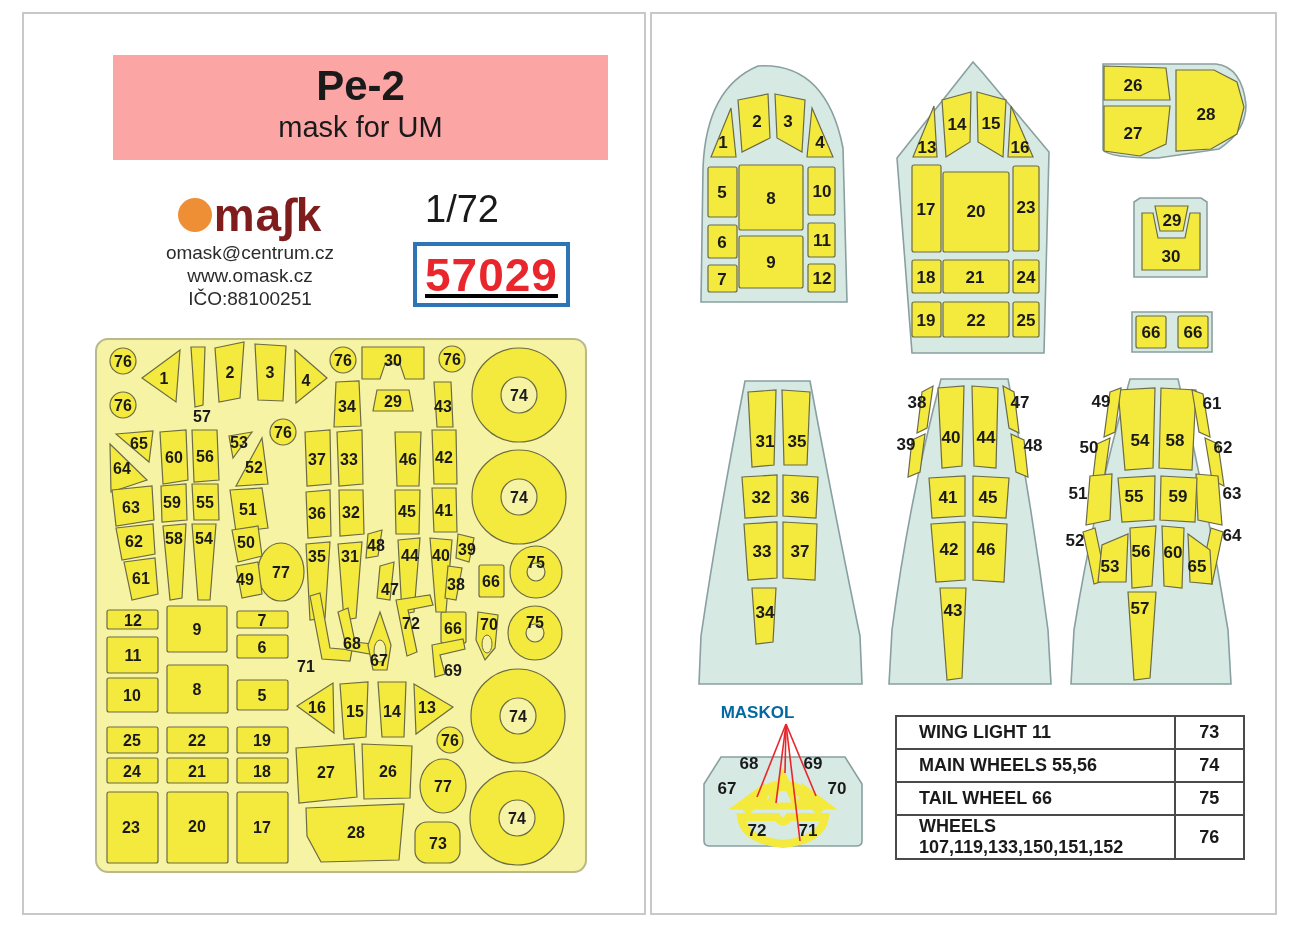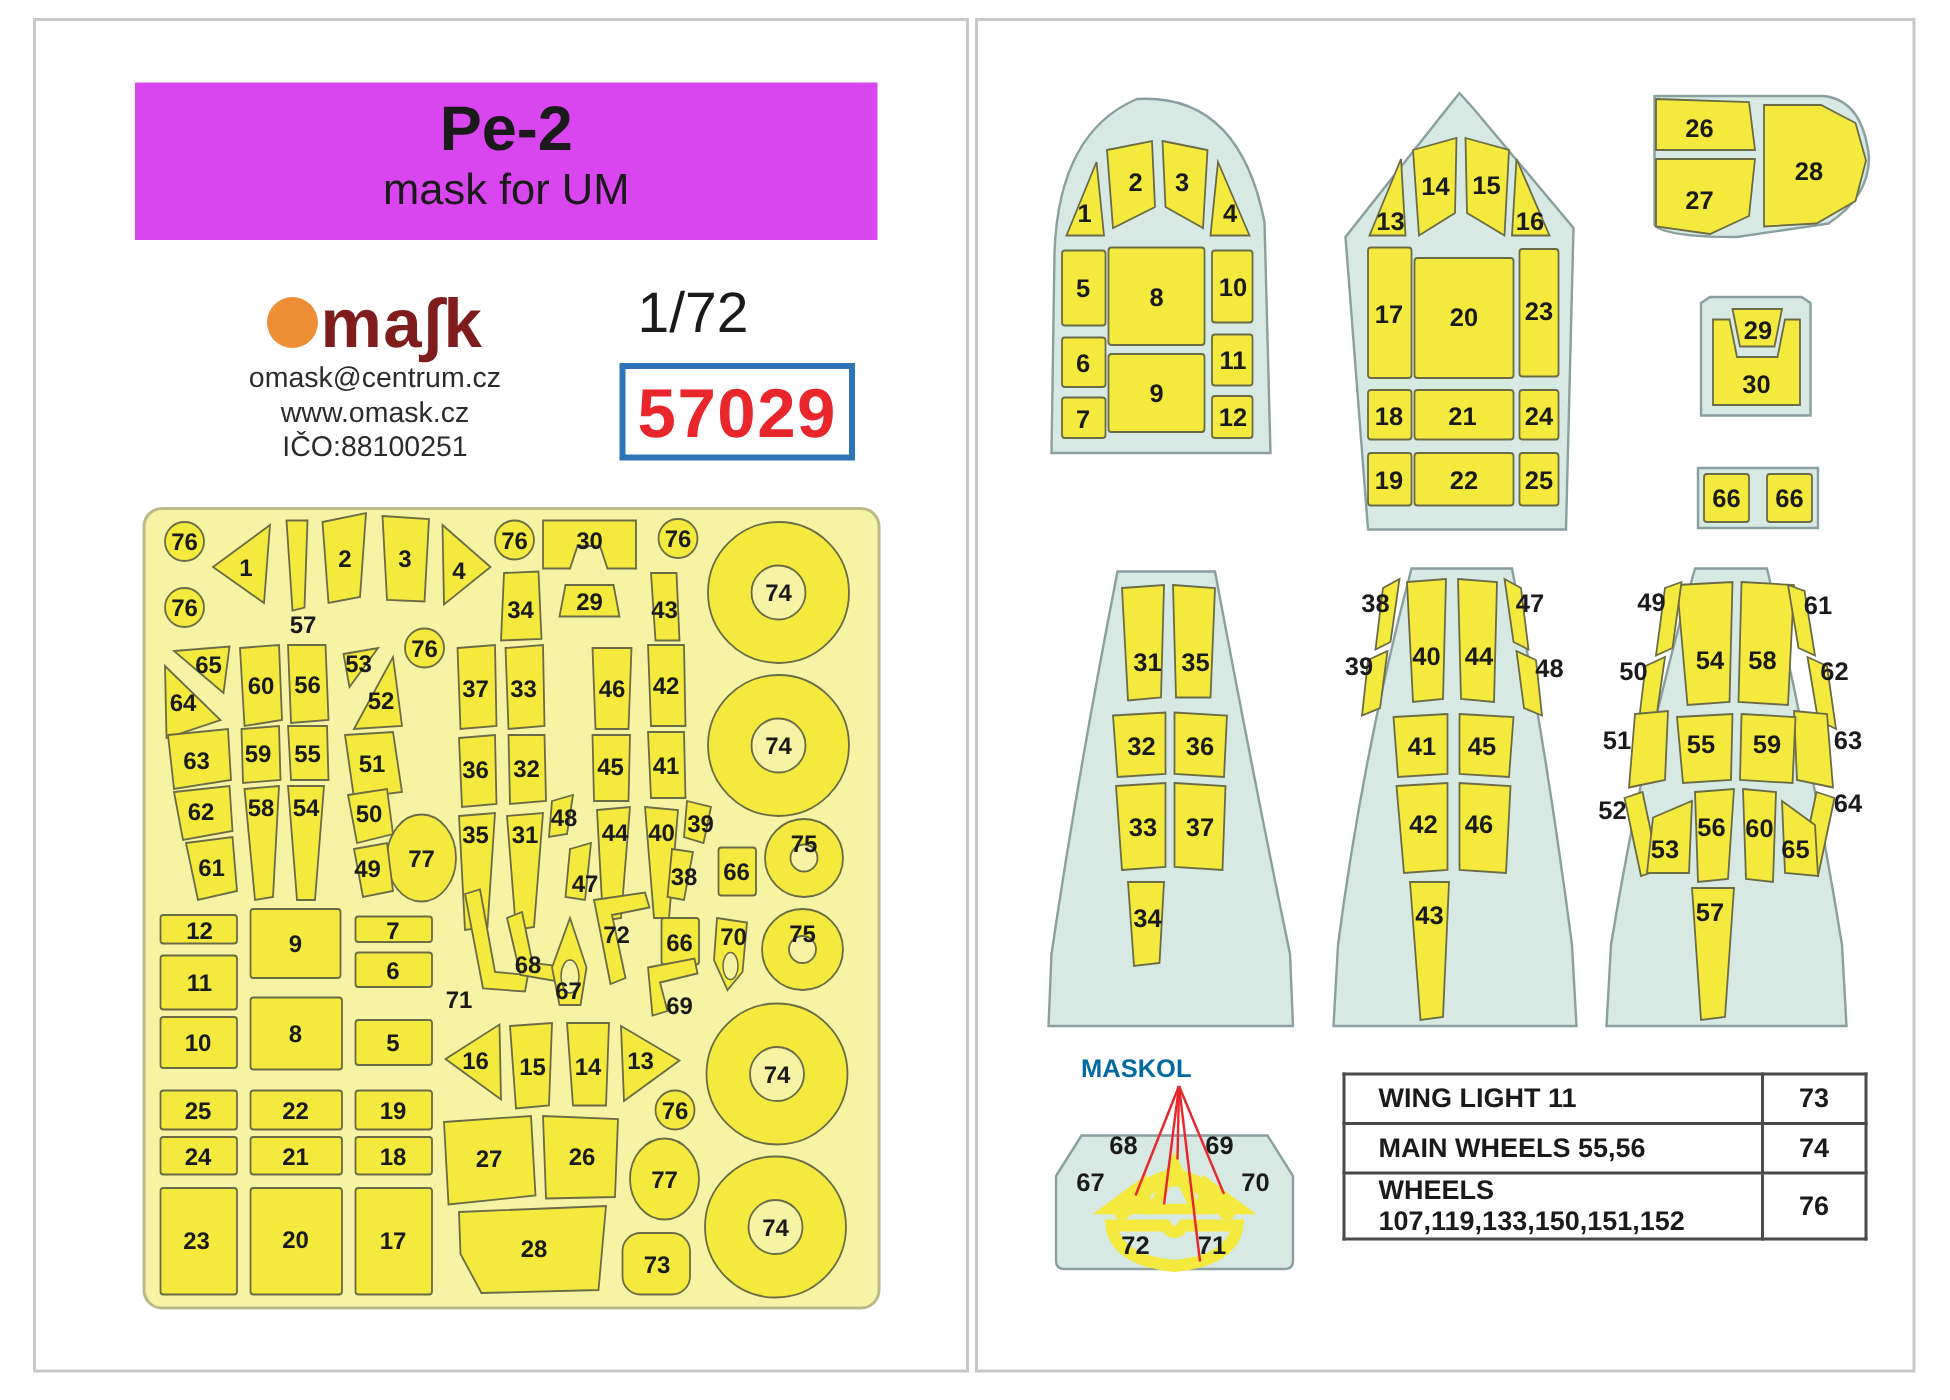--- a/index.html
+++ b/index.html
@@ -8,36 +8,36 @@
   #left-page{left:22px;top:12px;width:620px;height:899px;}
   #right-page{left:650px;top:12px;width:623px;height:899px;}
   #banner{position:absolute;left:90px;top:55px;width:495px;height:105px;text-align:center;}
   #banner .t1{font-size:42px;font-weight:bold;color:#1a1a1a;padding-top:8px;line-height:46px;}
   #banner .t2{font-size:29px;color:#1a1a1a;line-height:36px;}
   #logo{position:absolute;left:150px;top:190px;width:200px;height:50px;display:flex;align-items:center;justify-content:center;}
   #logo .dot{width:34px;height:34px;border-radius:50%;display:inline-block;margin-right:2px;}
   #logo .word{font-size:46px;font-weight:bold;letter-spacing:1px;line-height:46px;}
   #contact{position:absolute;left:110px;top:241px;width:280px;text-align:center;font-size:19px;line-height:23px;color:#2b2b2b;}
   #scale{position:absolute;left:425px;top:188px;width:115px;text-align:left;font-size:38px;color:#1a1a1a;}
-  #prodbox{position:absolute;left:413px;top:242px;width:149px;height:57px;border:4px solid #2e75b6;display:flex;align-items:center;justify-content:center;background:#fff;}
+  #prodbox{position:absolute;left:413px;top:242px;width:149px;height:57px;border:4px solid #2e75b6;display:flex;align-items:center;justify-content:center;background:#fff;text-decoration:underline;}
   #prodbox .num{font-size:46px;font-weight:bold;letter-spacing:1px;}
   #maskol-title{position:absolute;left:700px;top:703px;width:115px;text-align:center;font-size:17px;font-weight:bold;color:#0369a1;}
   #parts-table{position:absolute;left:895px;top:715px;width:350px;border-collapse:collapse;}
   #parts-table td{border:2px solid #4a4a4a;height:31px;font-size:18px;font-weight:600;color:#1a1a1a;padding:0;}
   #parts-table td.nm{padding-left:22px;width:268px;}
   #parts-table td.no{text-align:center;width:80px;}
   #art{position:absolute;left:0;top:0;}
 </style>
 </head>
 <body>
 
 <div class="page" id="left-page"></div>
 <div class="page" id="right-page"></div>
 
-<div id="banner" style="background: #d946ef;">
+<div id="banner" style="background: #fca5a5; margin-left: 23px;">
   <div class="t1">Pe-2</div>
   <div class="t2">mask for UM</div>
 </div>
 
 <div id="logo">
   <span class="dot" style="background: rgb(239, 143, 53);"></span>
   <span class="word" style="color: #7f1d1d;">ma∫k</span>
 </div>
 
 <div id="contact">
@@ -425,17 +425,21 @@
     <tbody>
       <tr>
         <td class="nm">WING LIGHT 11</td>
         <td class="no">73</td>
       </tr>
       <tr>
         <td class="nm">MAIN WHEELS 55,56</td>
         <td class="no">74</td>
       </tr>
       <tr>
+        <td class="nm">TAIL WHEEL 66</td>
+        <td class="no">75</td>
+      </tr>
+      <tr>
         <td class="nm">WHEELS 107,119,133,150,151,152</td>
         <td class="no">76</td>
       </tr>
     </tbody>
   </table>
 
 </body></html>

